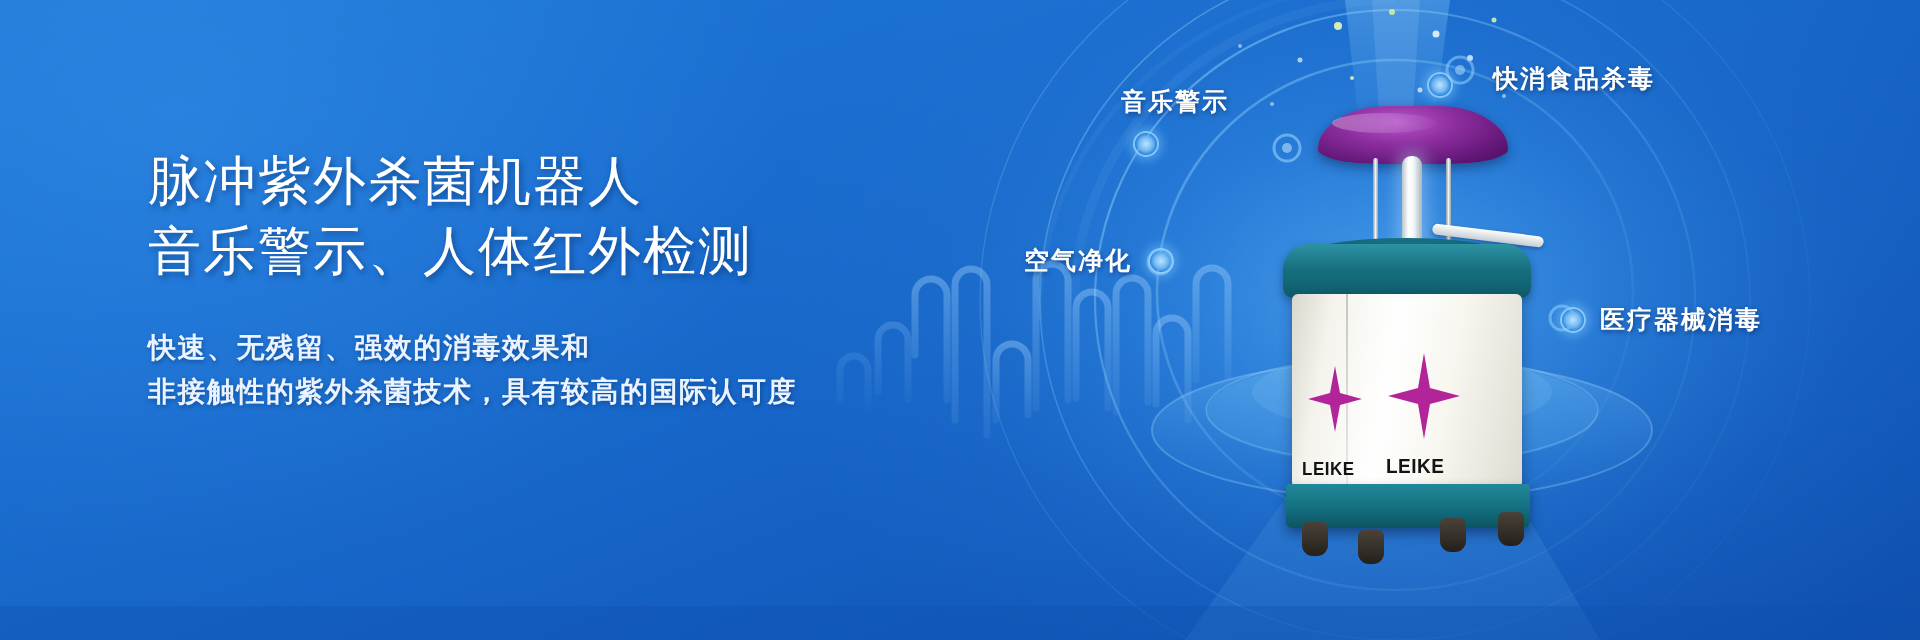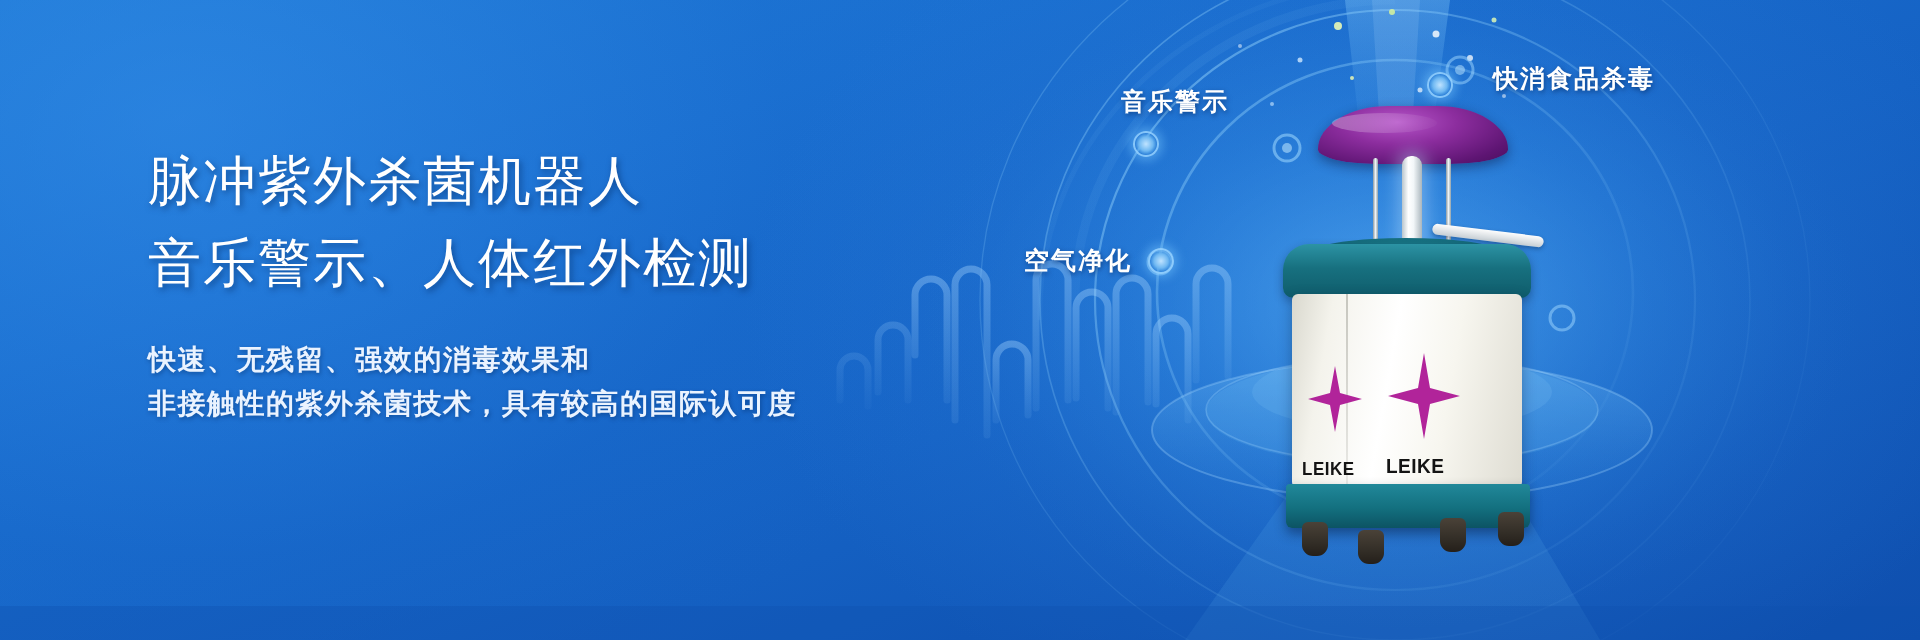--- a/index.html
+++ b/index.html
@@ -24,21 +24,21 @@
   .title-line{
     color:#ffffff;
     font-family:"DejaVu Serif","Liberation Serif",serif;
     font-weight:400;
     font-size:53px;
     letter-spacing:2px;
     line-height:62px;
     white-space:nowrap;
     text-shadow:2px 3px 6px rgba(3,40,95,0.55);
   }
-  .title-line.l2{margin-top:20px;}
+  .title-line.l2{margin-top:8px;}
   .subtitle{
     margin-top:44px;
     color:#eaf3ff;
     font-family:"DejaVu Serif","Liberation Serif",serif;
     font-size:28px;
     font-weight:600;
     line-height:44px;
     letter-spacing:1.5px;
     white-space:nowrap;
     text-shadow:1px 2px 4px rgba(3,40,95,0.45);
@@ -263,20 +263,24 @@
   <div class="hotspot" id="hs-food">
     <span class="dot"></span>
     <span class="lbl">快消食品杀毒</span>
   </div>
 
   <div class="hotspot" id="hs-air">
     <span class="lbl">空气净化</span>
     <span class="dot"></span>
   </div>
 
+  <div class="hotspot" id="hs-medical">
+    <span class="dot"></span>
+    <span class="lbl">医疗器械消毒</span>
+  </div>
 
   <div class="robot">
     <div class="dome"></div>
     <div class="rod r1"></div>
     <div class="rod r2"></div>
     <div class="lamp-tube"></div>
     <div class="lamp-base"></div>
     <div class="handle"></div>
     <div class="shoulder-top"></div>
     <div class="shoulder"></div>

